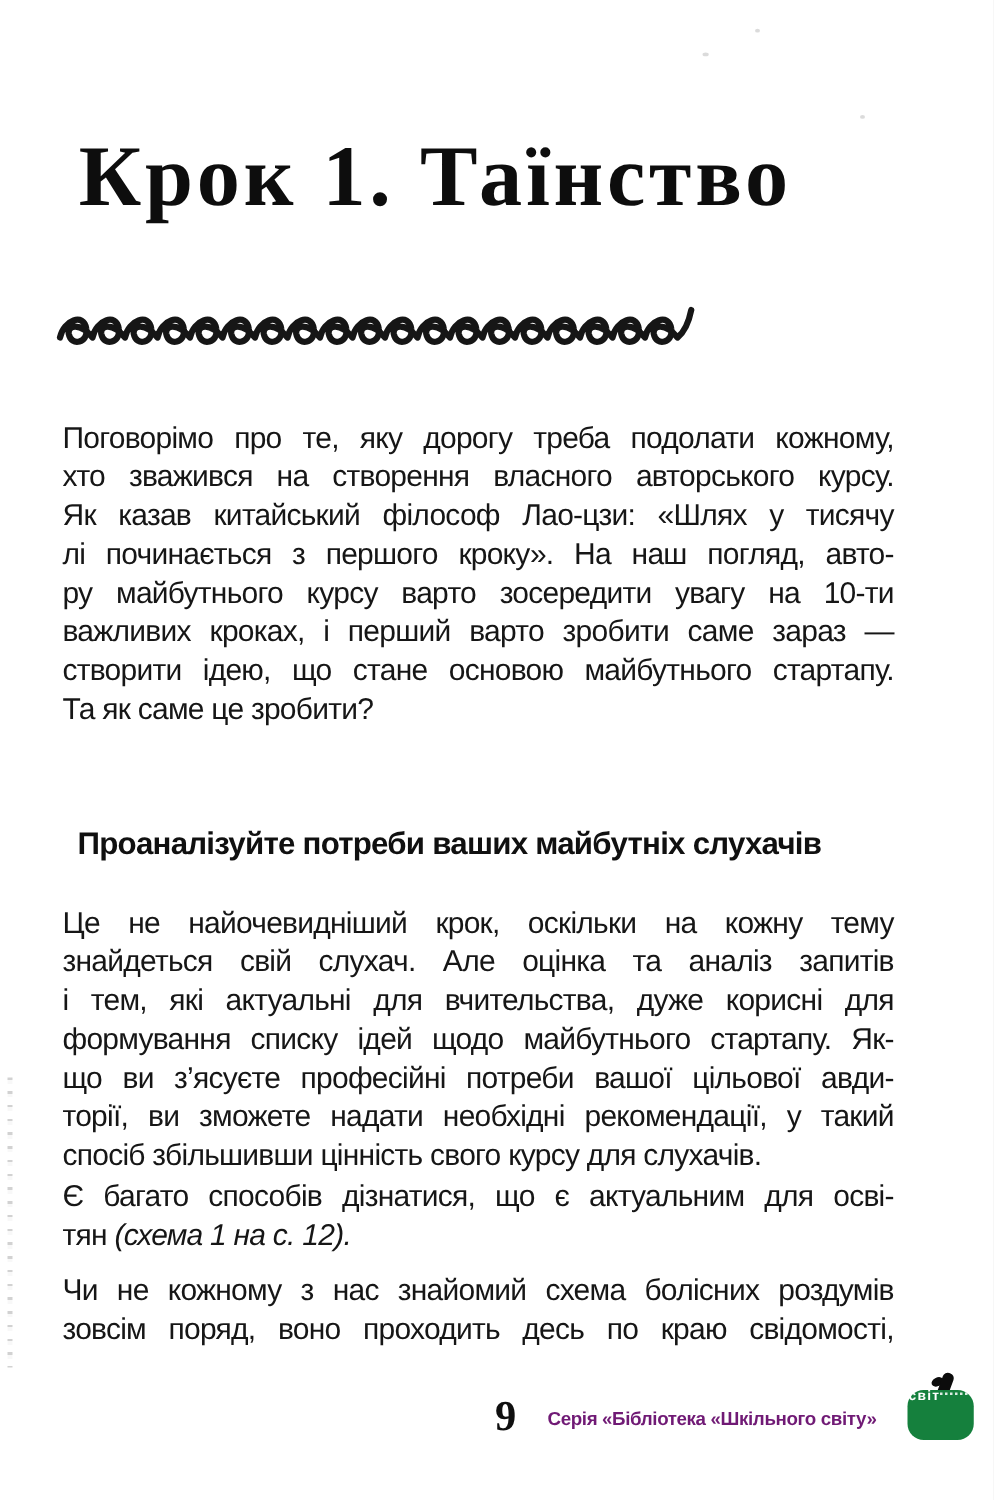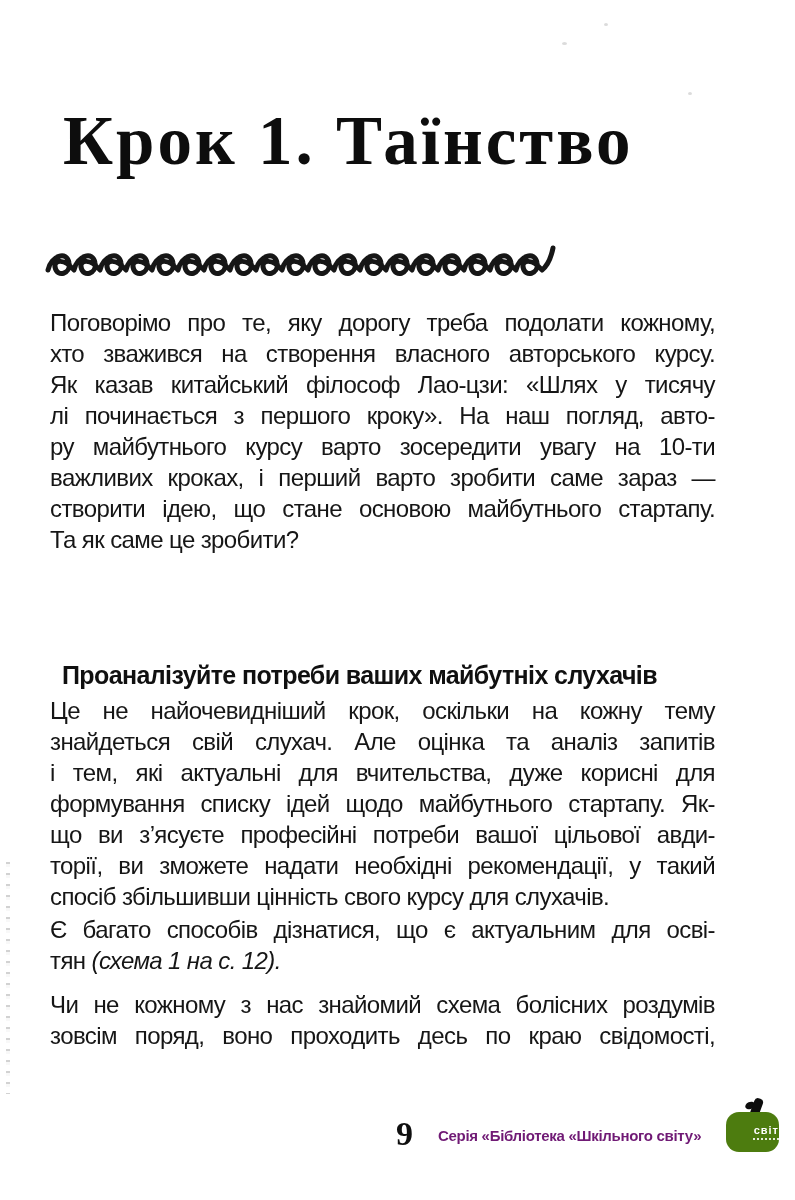--- a/index.html
+++ b/index.html
@@ -36,20 +36,21 @@
 
   
   .para {
     position: absolute;
     left: 50px;
     width: 665px;
     font-size: 24px;
     line-height: 31px;
     letter-spacing: -0.6px;
     color: #161616;
+    margin-top: 28px;
   }
   .para .line { text-align: justify; text-align-last: justify; }
   .para .line.last { text-align-last: left; }
   .it { font-style: italic; }
 
   .p1 { top: 307px; }
   .section-heading {
     position: absolute;
     left: 50px; top: 648px;
     width: 665px;
@@ -96,24 +97,24 @@
   .logo .stem-leaf {
     position: absolute; left: 20px; top: 6px;
     width: 10px; height: 7px;
     background: #0c0c0c;
     border-radius: 50% 50% 50% 50%;
     transform: rotate(-25deg);
   }
   .logo .apple {
     position: absolute; left: 1px; top: 16px;
     width: 53px; height: 40px;
-    background: #4d7c0f;
+    background: #15803d;
     border-radius: 13px;
-    display: flex; flex-direction: column;
-    align-items: flex-end; justify-content: center;
+    display: flex; flex-direction: row;
+    align-items: flex-start; justify-content: center;
   }
   .logo .apple .logo-word {
     color: #ffffff;
     font-weight: 700;
     font-size: 11px;
     letter-spacing: 1px;
     line-height: 11px;
   }
   .logo .apple .logo-rule {
     margin-top: 2px;

